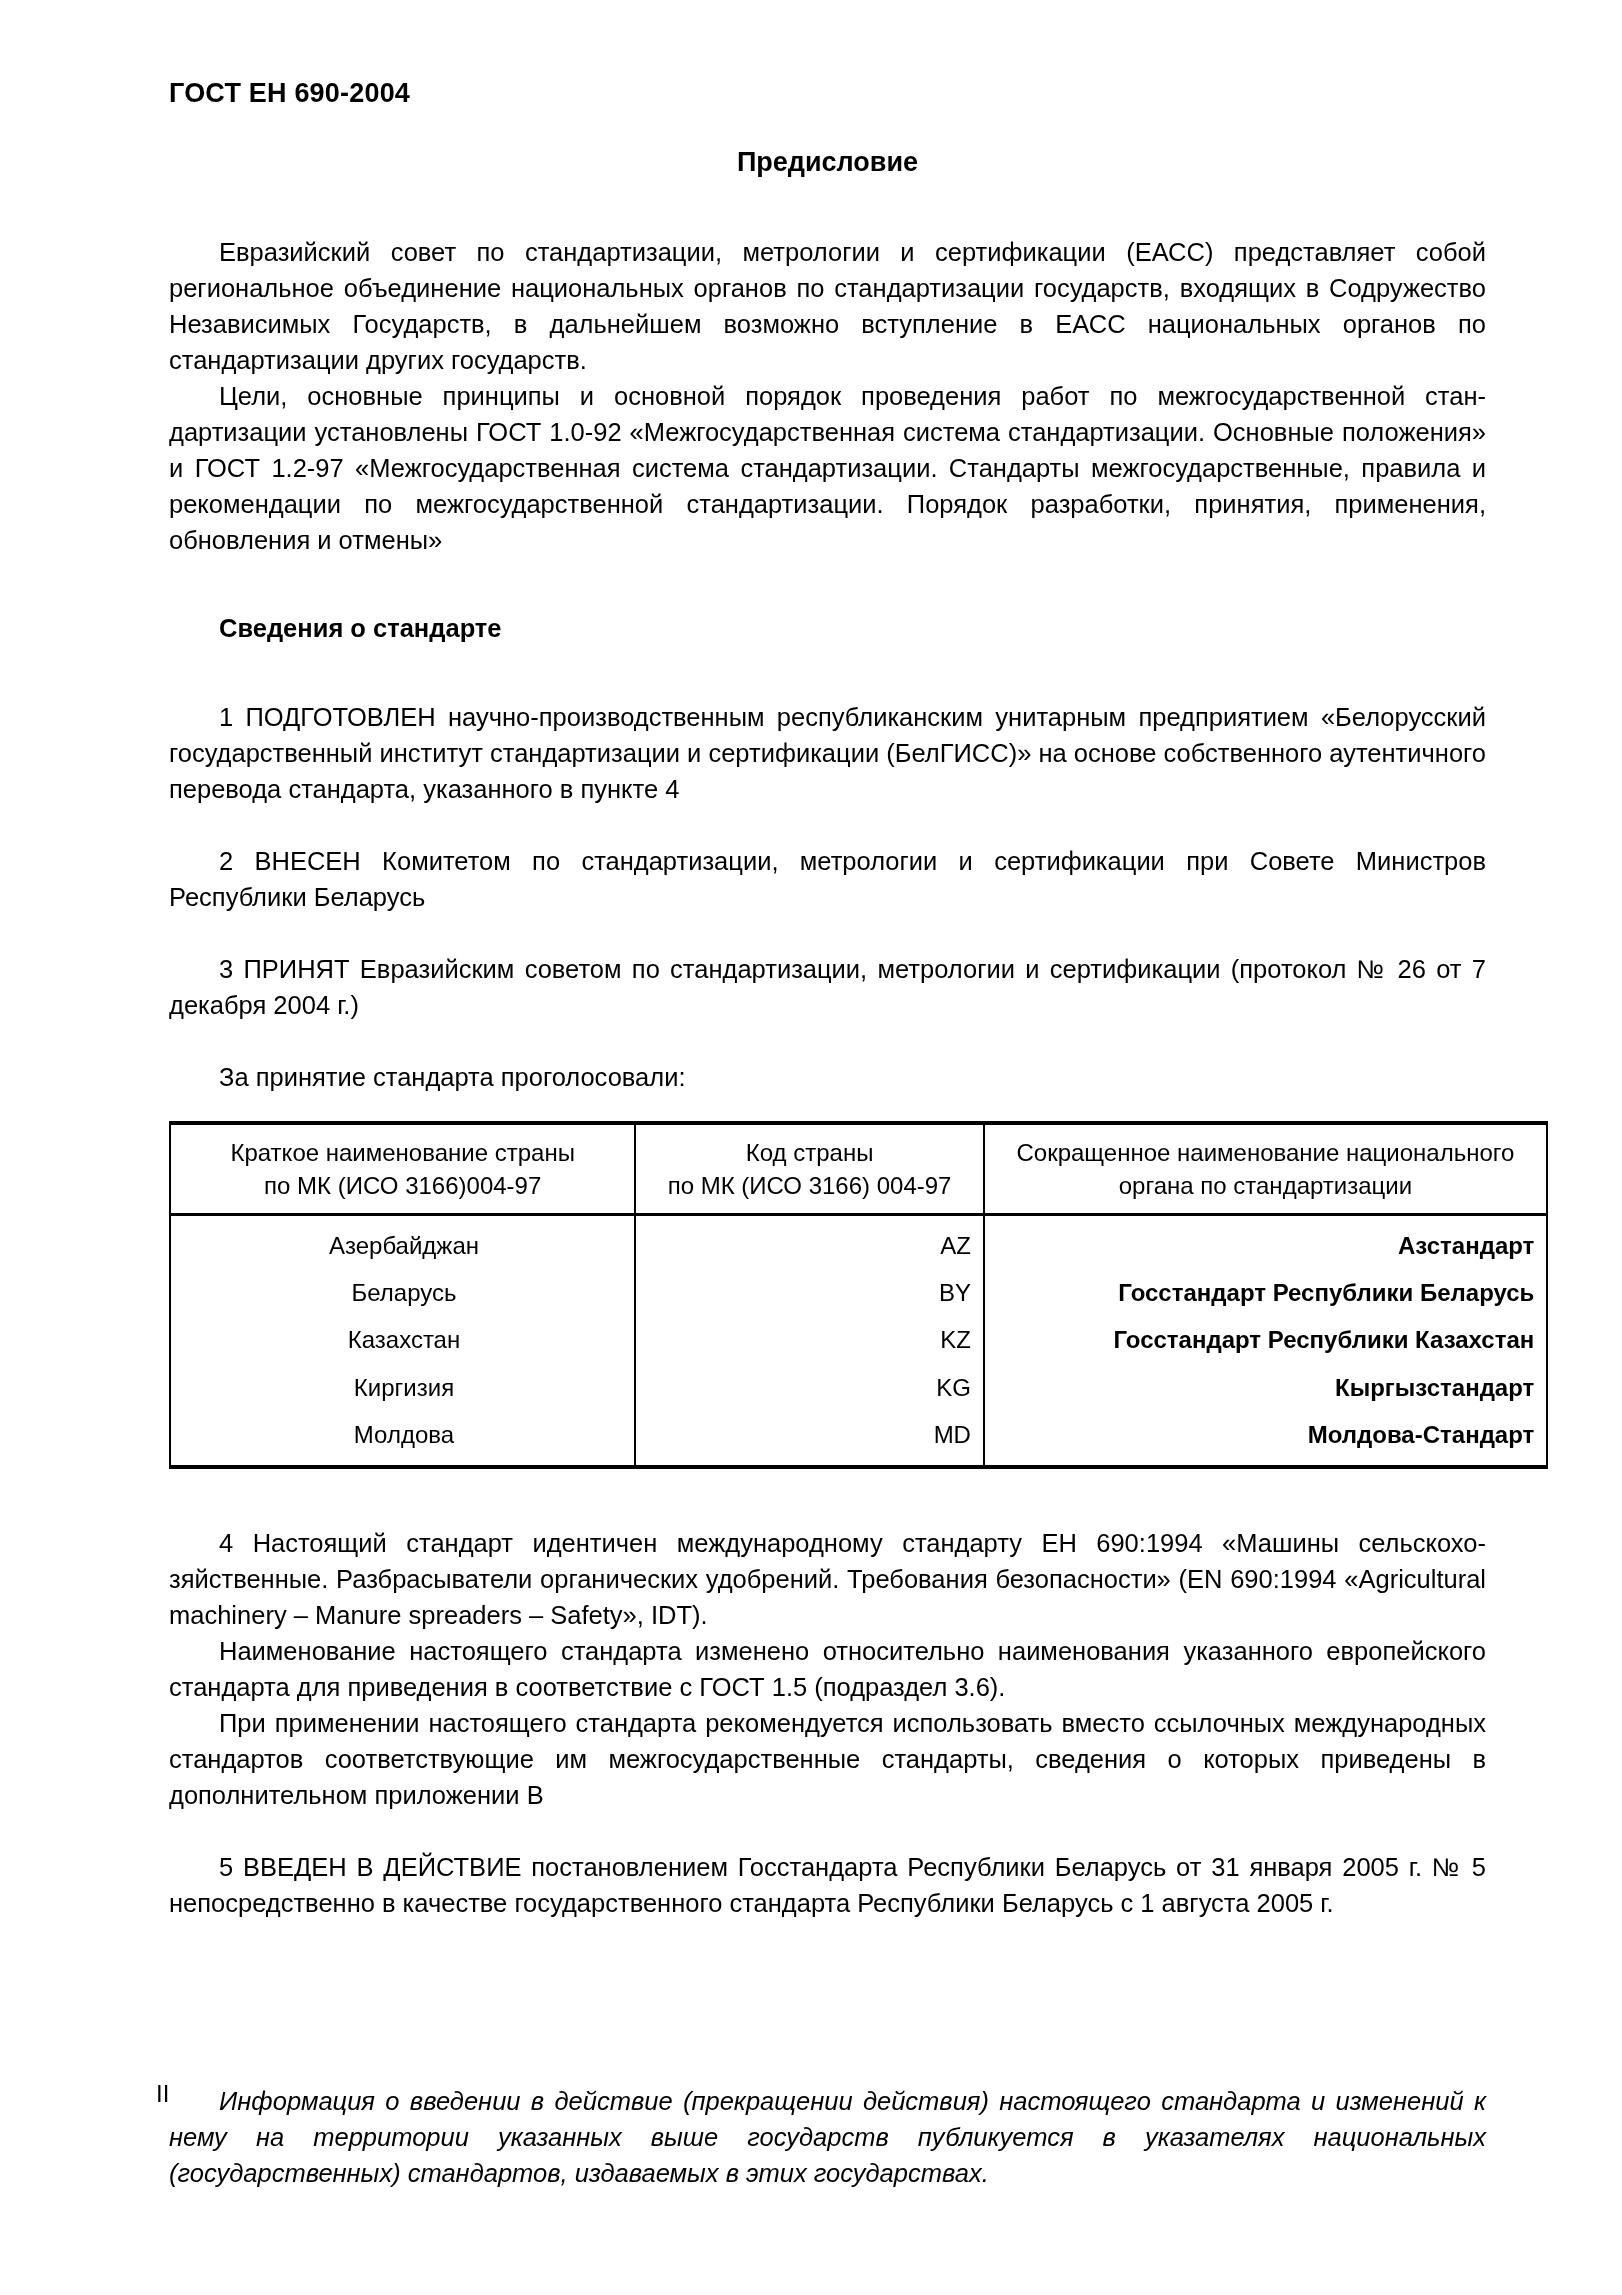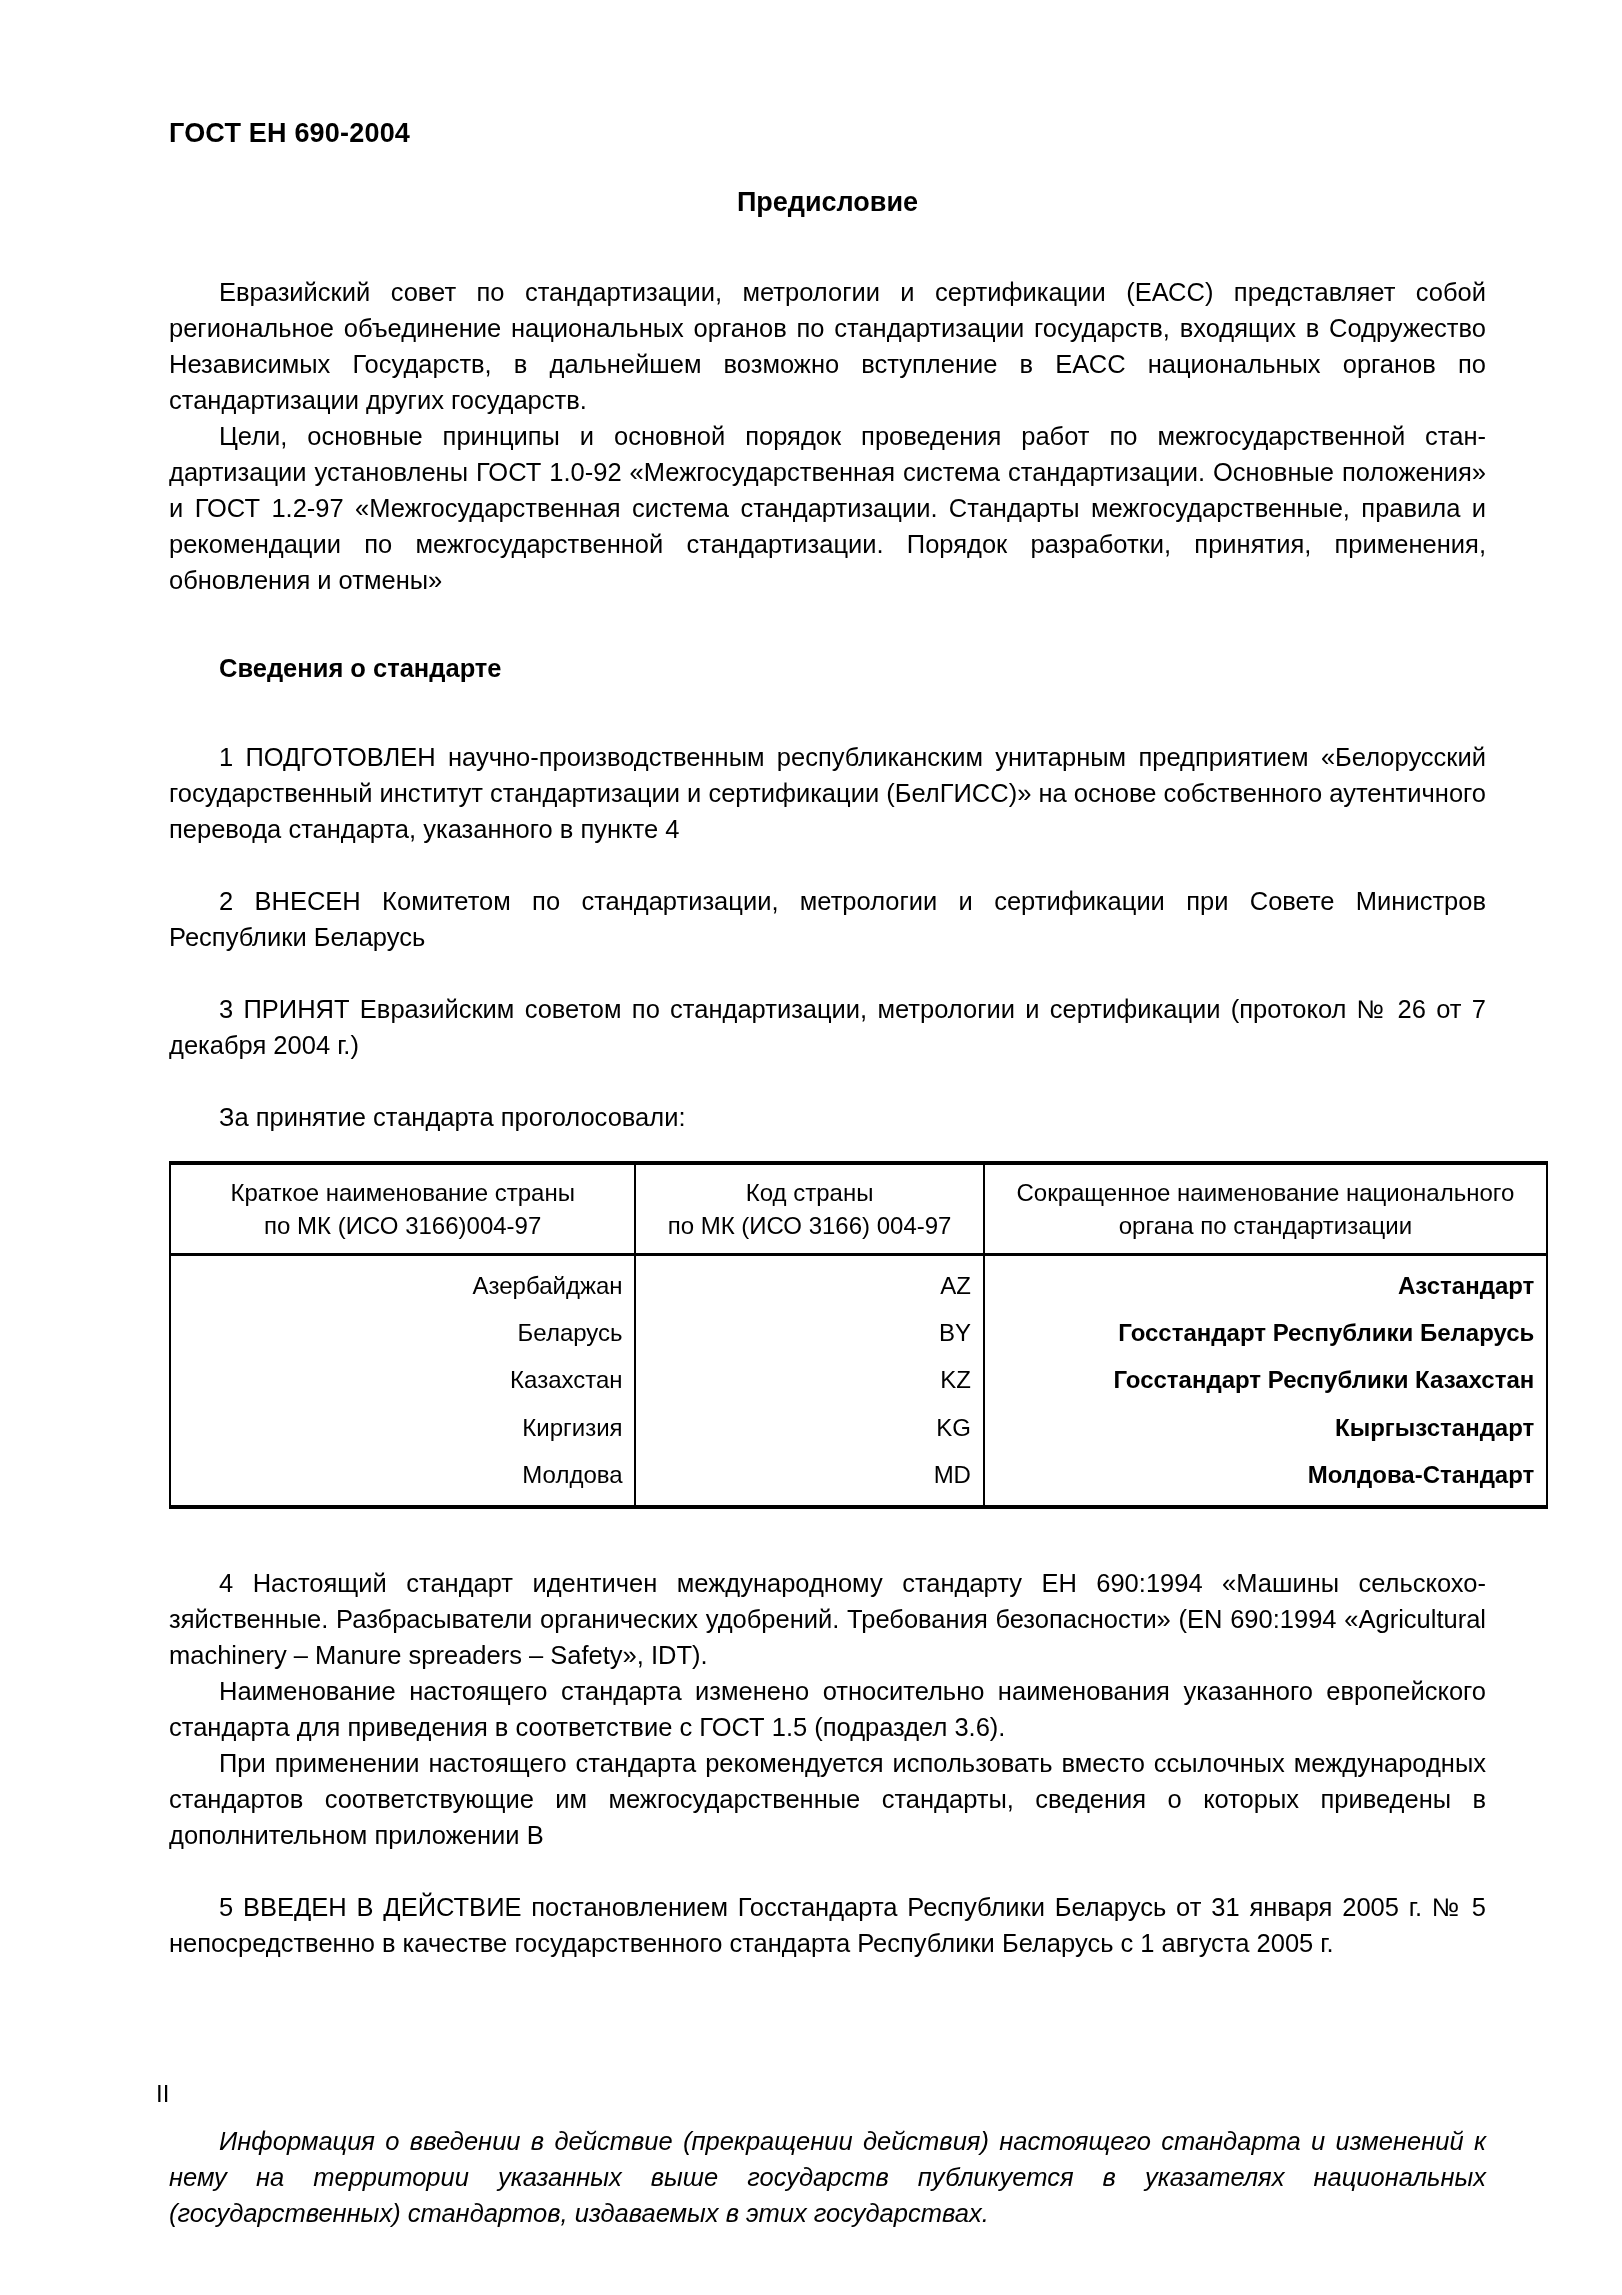--- a/index.html
+++ b/index.html
@@ -24,21 +24,21 @@
     left: 169px;
     top: 0;
     width: 1317px;
   }
 
   
   .doc-header {
     font-size: 27px;
     font-weight: bold;
     letter-spacing: 0.2px;
-    margin-top: 118px;
+    margin-top: 78px;
     margin-bottom: 0;
   }
 
   
   .section-title {
     text-align: center;
     font-size: 27px;
     font-weight: bold;
     margin-top: 38px;
     margin-bottom: 0;
@@ -105,21 +105,21 @@
   }
   table.vote-table tbody td {
     line-height: 29px;
     padding: 9.2px 11.8px 9.2px 14.4px;
   }
   table.vote-table tbody tr:first-child td { padding-top: 14.4px; }
   table.vote-table tbody tr:last-child td {
     border-bottom: 4.6px solid #000;
     padding-bottom: 15.7px;
   }
-  .col-name  { width: 445px; text-align: right; }
+  .col-name  { width: 445px; text-align: center; }
   .col-code  { width: 328px; text-align: center; }
   .col-org   { width: 543px; text-align: right; font-weight: bold; }
   .cell-code { text-align: right; }
   .tbl-line2 { display: block; }
 
   
   .page-number {
     position: absolute;
     left: 156px;
     top: 2080px;

